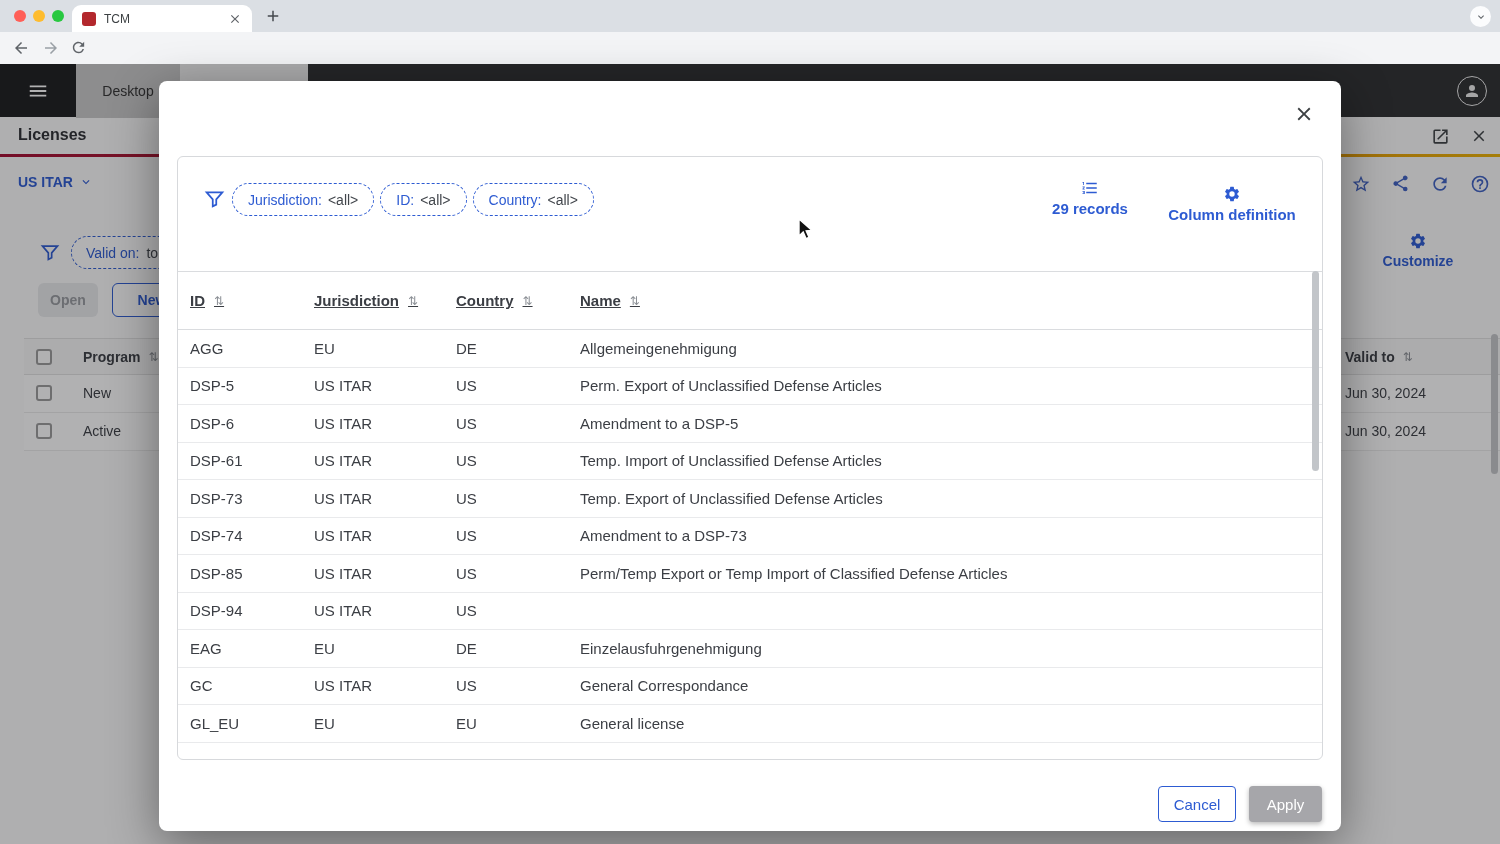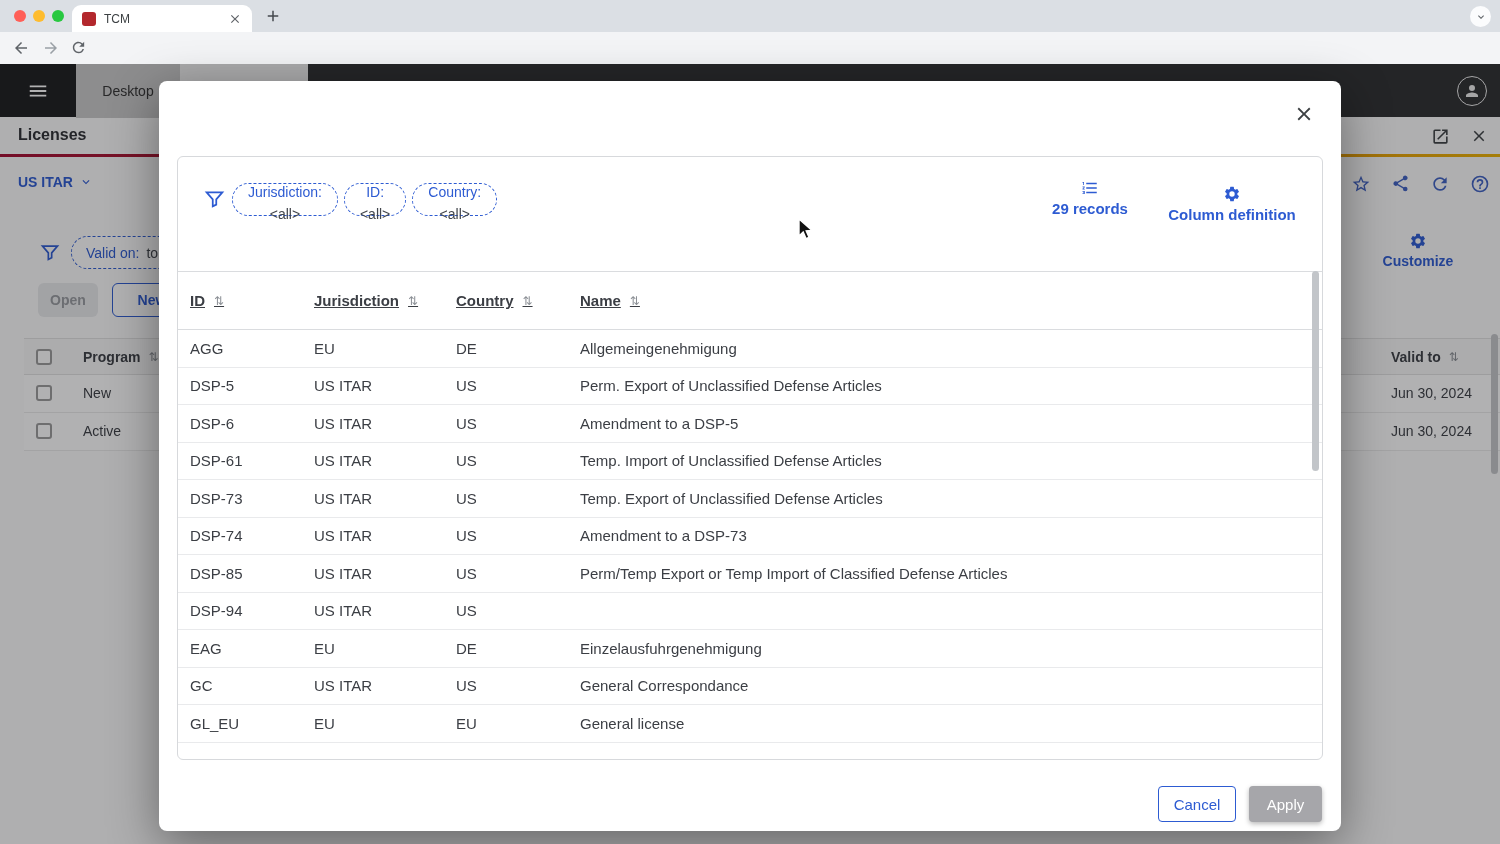--- a/index.html
+++ b/index.html
@@ -51,35 +51,35 @@
              border-radius:6px; color:#2d5bd2; font-size:14px; font-weight:700; }
   .customize { position:absolute; right:24px; top:168px; width:116px; display:flex; flex-direction:column; align-items:center;
                gap:3px; color:#2d5bd2; font-size:14px; font-weight:600; cursor:pointer; }
   .bg-thead { position:absolute; left:24px; right:0; top:274px; height:37px; background:#f8f8f8;
               border-top:1px solid #e2e2e2; border-bottom:1px solid #e2e2e2; font-size:14px; font-weight:700; color:#3b3e44; }
   .bg-row { position:absolute; left:24px; right:0; height:38px; background:#fff; border-bottom:1px solid #ebebeb;
             font-size:14px; color:#3b3e44; }
   .bg-row.r1{top:311px}.bg-row.r2{top:349px}
   .cbx { position:absolute; left:12px; top:10px; width:16px; height:16px; border:2px solid #9b9b9b; border-radius:3px; background:#fff; }
   .bg-status { position:absolute; left:59px; top:10px; display:flex; align-items:center; gap:8px; }
-  .bg-validto { position:absolute; left:1321px; top:10px; display:flex; align-items:center; gap:8px;margin-left:46px; }
+  .bg-validto { position:absolute; left:1321px; top:10px; display:flex; align-items:center; gap:8px; }
   .sort { font-family:"DejaVu Sans",sans-serif; font-size:12px; color:#8a8e94; font-weight:400; }
   .page-scroll { position:absolute; right:2px; top:270px; width:7px; height:140px; border-radius:4px; background:#c5c7ca; }
   .overlay { position:absolute; inset:0; background:rgba(18,18,20,.33); z-index:40; }
 
   
   .modal { position:absolute; left:159px; top:81px; width:1182px; height:750px; background:#fff; border-radius:8px;
            box-shadow:0 14px 50px rgba(0,0,0,.42); z-index:60; }
   .modal-title { position:absolute; left:19px; top:19px; font-size:22px; color:#3b3e44; }
   .modal-close { position:absolute; right:26px; top:22px; color:#3c4043; cursor:pointer; display:flex; }
   .panel { position:absolute; left:18px; top:75px; width:1146px; height:604px; border:1px solid #d7d9dc; border-radius:6px; background:#fff; }
   .m-funnel { position:absolute; left:26px; top:31px; color:#2d5bd2; }
   .m-pills { position:absolute; left:54px; top:26px; display:flex; gap:6px; }
   .pill { height:33px; border:1px dashed #2d5bd2; border-radius:17px; display:flex; align-items:center;
-          padding:0 15px; gap:6px; font-size:14px; background:#fff; cursor:pointer;flex-direction:column; }
+          padding:0 15px; gap:6px; font-size:14px; background:#fff; cursor:pointer; }
   .pill .plabel{color:#2d5bd2}.pill .pval{color:#42464c}
   .m-records { position:absolute; left:850px; top:22px; width:124px; display:flex; flex-direction:column; align-items:center;
                gap:3px; color:#2d5bd2; font-size:15px; font-weight:600; }
   .m-coldef  { position:absolute; left:972px; top:28px; width:164px; display:flex; flex-direction:column; align-items:center;
                gap:3px; color:#2d5bd2; font-size:15px; font-weight:600; cursor:pointer; }
   .m-thead { position:absolute; left:0; top:114px; width:100%; height:59px; border-top:1px solid #dadcdf; border-bottom:1px solid #dadcdf;
              display:grid; grid-template-columns:124px 142px 124px 1fr; align-items:center; padding-left:12px;
              font-size:15px; font-weight:700; color:#3b3e44;text-decoration:underline; }
   .m-th { display:flex; align-items:center; gap:9px; cursor:pointer; }
   .m-tbody { position:absolute; left:0; top:173px; width:100%; height:430px; overflow:hidden; }

